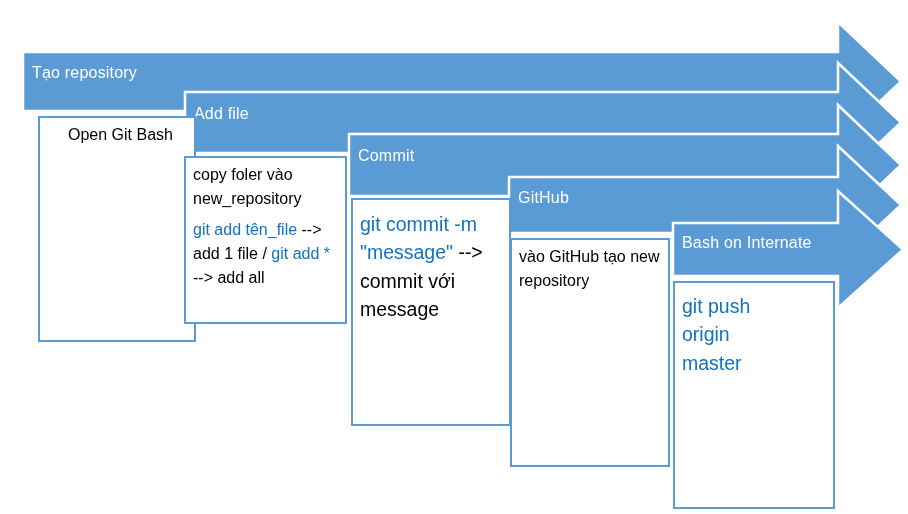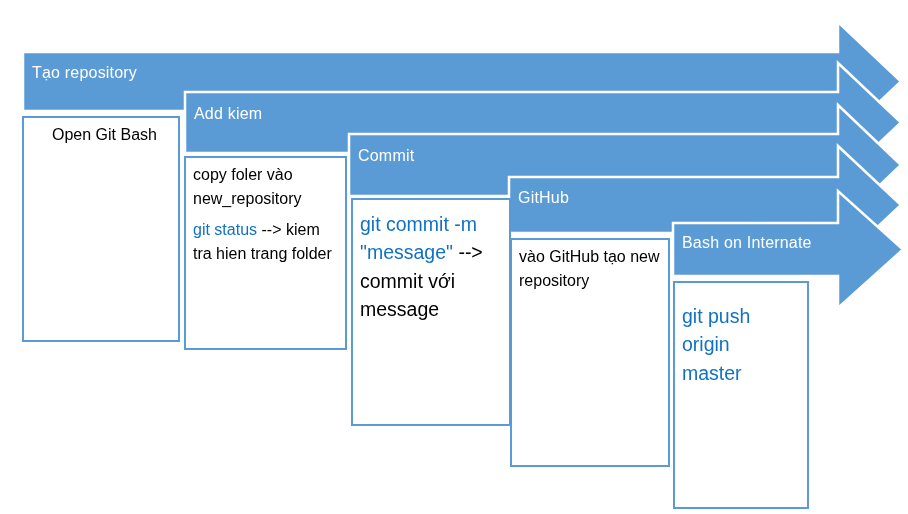--- a/index.html
+++ b/index.html
@@ -30,61 +30,61 @@
     background:#ffffff;
     border:2px solid #5b9bd5;
     padding:5px 7px;
     color:#000000;
     font-size:16px;
     line-height:1.5;
     overflow-wrap:anywhere;
   }
   .box p{margin:0 0 7px 0;}
   .box p:last-child{margin-bottom:0;}
-  .box1{left:22px;top:116px;width:158px;height:226px;padding-left:28px;}
-  .box2{left:184px;top:156px;width:163px;height:194px;}
+  .box1{left:38px;top:116px;width:158px;height:226px;padding-left:28px;}
+  .box2{left:184px;top:156px;width:163px;height:168px;}
   .box3{left:351px;top:198px;width:160px;height:228px;font-size:19.5px;line-height:1.45;padding-top:10px;}
   .box4{left:510px;top:238px;width:160px;height:229px;}
   .box4 p{}
-  .box5{left:673px;top:281px;width:136px;height:228px;font-size:19.5px;line-height:1.45;padding-top:19px;}
+  .box5{left:673px;top:281px;width:162px;height:228px;font-size:19.5px;line-height:1.45;padding-top:9px;}
   .box5 p{max-width:112px;}
   .t-blue{color:#1272c2;}
   .t-blue-b{color:#0f6fc0;font-weight:bold;}
 </style>
 </head>
 <body>
 
 <div class="canvas">
 
   <svg class="arrows" width="908" height="514" viewBox="0 0 908 514">
     <polygon points="23,52 838,52 838,22 901,81.5 838,141 838,111 23,111" fill="#5b9bd5" stroke="#ffffff" stroke-width="2.5"></polygon>
     <polygon points="185,92 838,92 838,63 901,122.5 838,182 838,153 185,153" fill="#5b9bd5" stroke="#ffffff" stroke-width="2.5"></polygon>
     <polygon points="349,134 838,134 838,105 901,165 838,225 838,196 349,196" fill="#5b9bd5" stroke="#ffffff" stroke-width="2.5"></polygon>
     <polygon points="509,177 838,177 838,146 901,205 838,264 838,233 509,233" fill="#5b9bd5" stroke="#ffffff" stroke-width="2.5"></polygon>
     <polygon points="673,223 838,223 838,191 903,249.5 838,308 838,276 673,276" fill="#5b9bd5" stroke="#ffffff" stroke-width="2.5"></polygon>
   </svg>
 
   <div class="banner-label b1">Tạo repository</div>
-  <div class="banner-label b2">Add kiem</div>
+  <div class="banner-label b2">Add file</div>
   <div class="banner-label b3">Commit</div>
   <div class="banner-label b4">GitHub</div>
   <div class="banner-label b5">Bash on Internate</div>
 
   <div class="box box1">
     <p>
       <span>Open Git Bash</span>
     </p>
   </div>
 
   <div class="box box2">
     <p>
       <span>copy foler vào new_repository</span>
     </p>
     <p>
-      <span class="t-blue">git status</span><span> --&gt; kiem tra hien trang folder</span>
+      <span class="t-blue">git add tên_file</span><span> --&gt; add 1 file / </span><span class="t-blue">git add *</span><span> --&gt; add all</span>
     </p>
   </div>
 
   <div class="box box3">
     <p>
       <span class="t-blue">git commit -m "message"</span><span> --&gt; commit với message</span>
     </p>
   </div>
 
   <div class="box box4">

